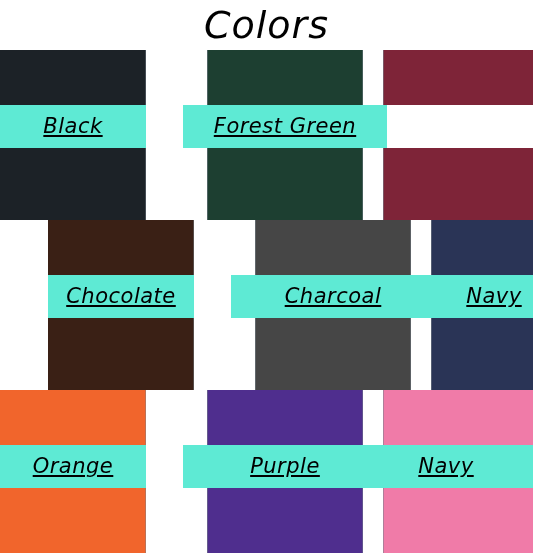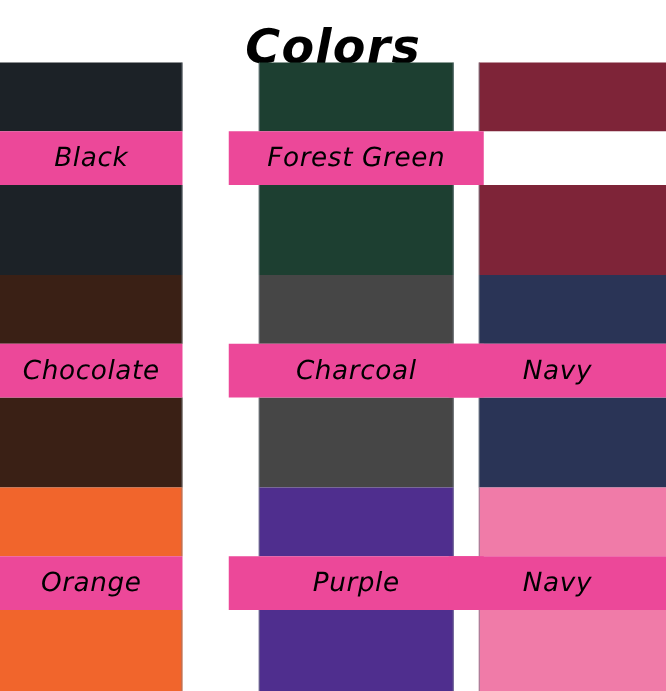--- a/index.html
+++ b/index.html
@@ -19,27 +19,27 @@
     position: relative;
     width: 533px;
     height: 553px;
     background: #ffffff;
     overflow: hidden;
   }
 
   
   .title {
     position: absolute;
-    top: 12px;
+    top: 0px;
     left: 0;
     width: 533px;
     text-align: center;
     font-family: "DejaVu Sans", sans-serif;
     font-style: italic;
-    font-weight: bold;
+    font-weight: normal;
     font-size: 38px;
     line-height: 50px;
     letter-spacing: 1px;
     color: #000000;
     white-space: nowrap;
   }
 
   
   .grid {
     position: absolute;
@@ -53,21 +53,21 @@
     position: absolute;
   }
 
   
   .col-0 { left: 0px;   width: 146px; }
   .col-1 { left: 207px; width: 156px; }
   .col-2 { left: 383px; width: 150px; }
 
   
   .row-0 { top: 0px;   height: 170px; }
-  .row-1 { top: 170px; height: 170px; }
+  .row-1 { top: 170px; height: 170px; margin-left: 48px; }
   .row-2 { top: 340px; height: 196px; }
 
   .swatch {
     position: absolute;
     left: 0;
     width: 100%;
     box-sizing: border-box;
   }
   .swatch-top {
     top: 0px;
@@ -98,22 +98,23 @@
     width: calc(100% + 48px);
     height: 43px;
     line-height: 43px;
     text-align: center;
     font-family: "DejaVu Sans", sans-serif;
     font-style: italic;
     font-size: 21px;
     letter-spacing: 0.5px;
     color: #000000;
     white-space: nowrap;
-    background: #ec4899;
+    background: #5eead4;
     z-index: 2;
+    text-decoration: underline;
   }
   .col-0 .label {
     left: 0px;
     width: 100%;
   }
   .col-2 .label {
     left: -24px;
     width: calc(100% + 24px);
   }
 </style>

